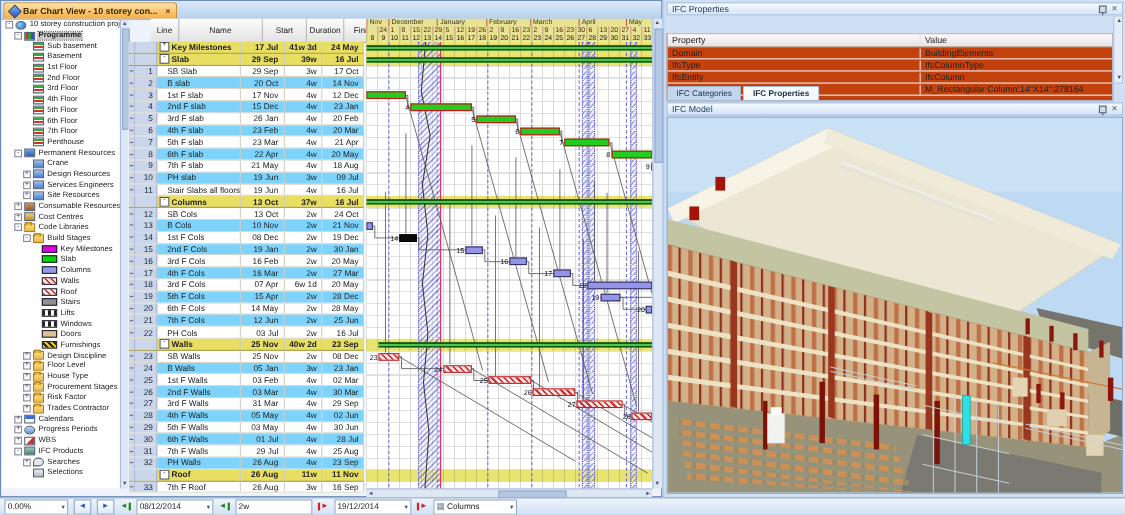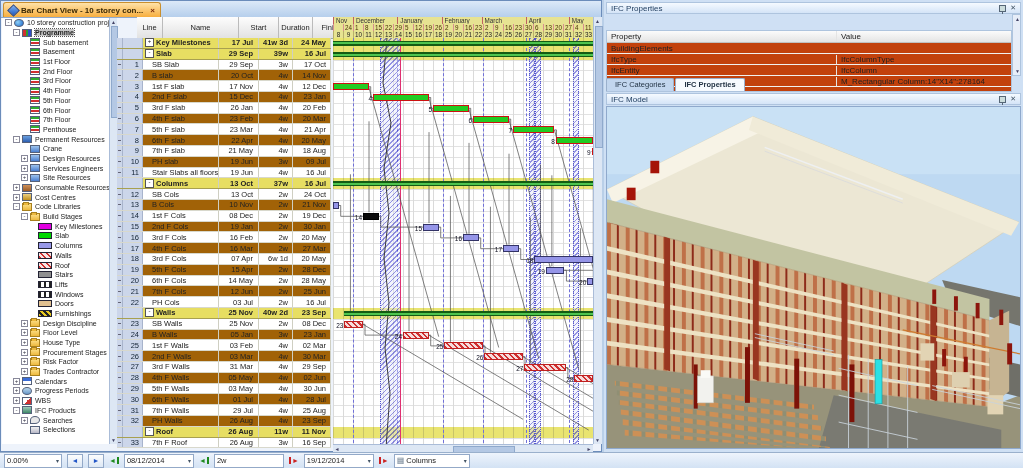--- a/index.html
+++ b/index.html
@@ -50,21 +50,21 @@
   .c{box-sizing:border-box;border-right:1px solid #cfcfc2;overflow:hidden;white-space:nowrap;display:flex;align-items:center;}
   .cg{width:6px;background:#ccd6ea;border-right:1px solid #a8b4cc;}
   .cg i{width:3px;height:1px;background:#667;margin:auto;}
   .cl{width:20px;background:#ccd6ea;justify-content:flex-end;padding-right:3px;color:#123;border-right:1px solid #a8b4cc;}
   .cn{width:76px;padding-left:9px;}
   .cs{width:40px;justify-content:flex-end;padding-right:5px;}
   .cd{width:34px;justify-content:flex-end;padding-right:4px;}
   .cf{width:38px;justify-content:flex-end;padding-right:4px;}
   .r.sec{background:#e7de62;font-weight:bold;border-bottom:1px solid #a8a050;}
   .r.sec .cn{padding-left:2px;}
-  .r.alt .c:not(.cg):not(.cl){background:#a16207;}
+  .r.alt .c:not(.cg):not(.cl){background:#7dd3fc;}
   .secbox{width:7px;height:7px;border:1px solid #555;background:#fff;font-size:6px;line-height:5px;text-align:center;font-weight:normal;margin-right:2px;flex:none;}
   
   #timeline{position:absolute;left:332px;top:16px;width:260px;height:21px;background:#e7e392;overflow:hidden;font-size:6.3px;}
   .mcell{position:absolute;top:0;height:7px;border-left:1px solid #c06060;color:#333;padding-left:2px;box-sizing:border-box;overflow:hidden;}
   .dcell{position:absolute;top:7px;height:7px;border-left:1px solid #d89090;color:#4a3208;box-sizing:border-box;padding-left:1px;overflow:hidden;}
   .wcell{position:absolute;top:14px;height:7px;border-left:1px solid #b8b06a;color:#222;text-align:center;box-sizing:border-box;overflow:hidden;}
   
   #gantt{position:absolute;left:332px;top:37px;width:260px;height:410px;overflow:hidden;
     background:repeating-linear-gradient(to right,#dadada 0 1px,transparent 1px 10px),
                repeating-linear-gradient(to bottom,#e2e2e2 0 1px,transparent 1px 10.8px),#fff;}
@@ -940,20 +940,21 @@
         <span>✕</span>
       </span>
     </div>
     <div id="pgrid">
       <div id="pgh">
         <div class="pc1">Property</div>
         <div>Value</div>
       </div>
       <div id="prows">
           <div class="prow">
+            <div class="pc1">Domain</div>
             <div>BuildingElements</div>
           </div>
           <div class="prow">
             <div class="pc1">IfcType</div>
             <div>IfcColumnType</div>
           </div>
           <div class="prow">
             <div class="pc1">IfcEntity</div>
             <div>IfcColumn</div>
           </div>

